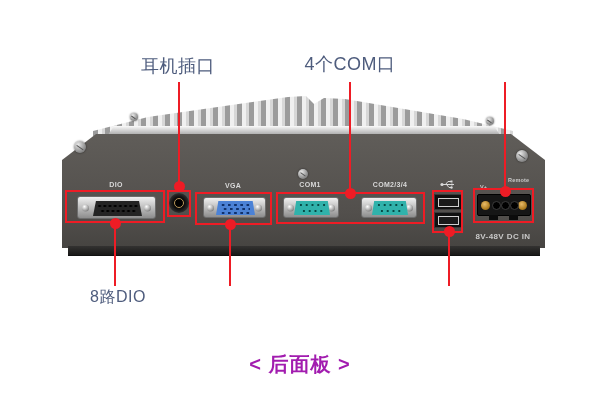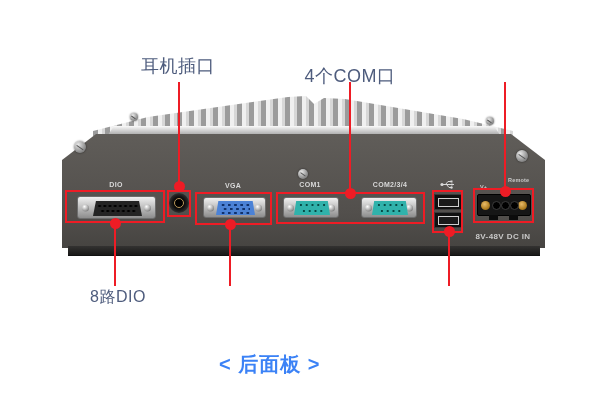--- a/index.html
+++ b/index.html
@@ -11,22 +11,22 @@
   
   .callout-label{
     position:absolute;color:#4e5c7d;font-size:18px;font-weight:500;
     text-align:center;white-space:nowrap;letter-spacing:0.5px;
   }
   .callout-label.big{font-size:16px;}
   .red-line{position:absolute;width:2px;background:#ee1c25;}
   .red-dot{position:absolute;width:11px;height:11px;border-radius:50%;background:#ee1c25;}
   .red-box{position:absolute;border:2px solid #ee1c25;box-sizing:border-box;background:transparent;}
   .caption{
-    position:absolute;color:#3b82f6;font-size:20px;font-weight:bold;
-    letter-spacing:1px;white-space:nowrap;
+    position:absolute;color:#a21caf;font-size:20px;font-weight:bold;
+    text-align:center;letter-spacing:1px;white-space:nowrap;
   }
   
   .heatsink{
     position:absolute;left:93px;top:95px;width:420px;height:41px;
     background:repeating-linear-gradient(90deg,#9b9b9b 0 5px,#f0f0f0 5px 9px,#d7d7d7 9px 12px);
     clip-path:polygon(0 41px,0 36px,55px 22px,195px 2px,213px 1px,221px 9px,231px 3px,252px 4px,370px 24px,420px 36px,420px 41px);
   }
   .heatsink-base{
     position:absolute;left:108px;top:126px;width:392px;height:9px;
     background:linear-gradient(#fafafa,#a8a8a8);
@@ -221,19 +221,19 @@
   <div class="red-dot" style="left:500px;top:186px;"></div>
 
   <div class="red-line" style="left:114px;top:224px;height:62px;"></div>
   <div class="red-dot" style="left:110px;top:218px;"></div>
   <div class="red-line" style="left:229px;top:225px;height:61px;"></div>
   <div class="red-dot" style="left:225px;top:219px;"></div>
   <div class="red-line" style="left:448px;top:232px;height:54px;"></div>
   <div class="red-dot" style="left:444px;top:226px;"></div>
 
   <div class="callout-label" style="left:138px;top:54px;width:80px;">耳机插口</div>
-  <div class="callout-label" style="left:300px;top:64px;width:100px;">4个COM口</div>
+  <div class="callout-label" style="left:300px;top:52px;width:100px;">4个COM口</div>
 
   <div class="callout-label big" style="left:75px;top:287px;width:86px;">8路DIO</div>
 
   <div class="caption" style="left:219px;top:351px;width:162px;">&lt; 后面板 &gt;</div>
 
 </div>
 
 </body></html>

